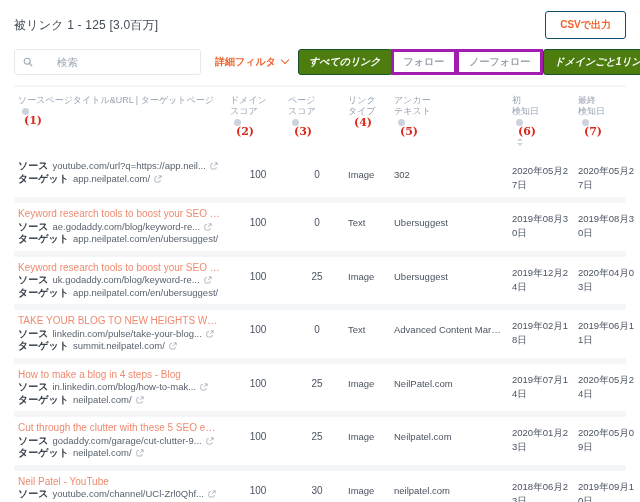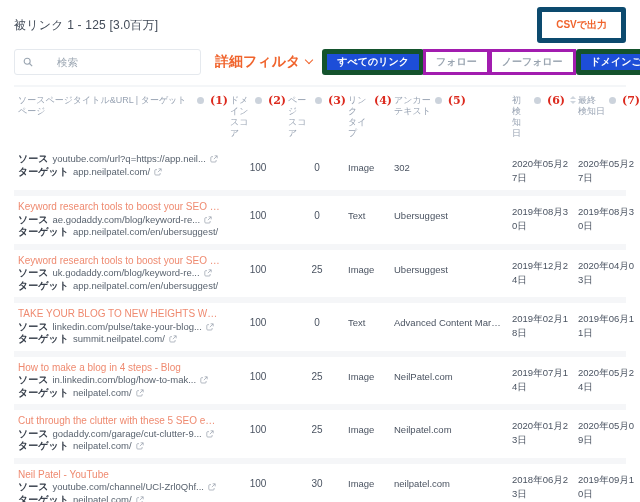--- a/index.html
+++ b/index.html
@@ -3,45 +3,45 @@
 <meta charset="utf-8">
 <style>
   * { margin:0; padding:0; box-sizing:border-box; }
   html,body { background:#ffffff; }
   body { font-family:"Liberation Sans", sans-serif; color:#3e4754; }
   .app { position:relative; width:640px; height:502px; background:#fff; overflow:hidden; padding:10px 14px 0 14px; }
 
   
   .topbar { display:flex; align-items:center; justify-content:space-between; height:30px; }
   .page-title { font-size:12px; color:#424b58; letter-spacing:.2px; }
-  .csv-btn { border:5px solid #0c4a6e; color:#f0642d; background:#fff; border-radius:3px;
+  .csv-btn { border:1px solid #0c4a6e; color:#f0642d; background:#fff; border-radius:3px;
              font-size:10px; font-weight:bold; padding:6px 14px; cursor:pointer; font-family:inherit; }
 
   
   .filterbar { display:flex; align-items:center; margin-top:8px; height:27px; }
   .searchbox { display:flex; align-items:center; width:276px; height:26px; border:1px solid #e5e9ee;
                border-radius:3px; padding:0 8px; background:#fff; }
   .searchbox input { border:none; outline:none; flex:1; font-size:10.5px; color:#424b58; margin-left:24px; font-family:inherit; }
   .searchbox input::placeholder { color:#9aa5b1; }
-  .adv-filter { display:flex; align-items:center; color:#f0642d; font-size:14px; font-weight:bold;
+  .adv-filter { display:flex; align-items:center; color:#f0642d; font-size:10px; font-weight:bold;
                 margin:0 10px 0 14px; cursor:pointer; white-space:nowrap; }
   .caret-down { width:6px; height:6px; border-right:1.5px solid #f0642d; border-bottom:1.5px solid #f0642d;
                 transform:rotate(45deg); margin:-3px 0 0 6px; }
   .btn { height:26px; font-size:10px; font-weight:bold; font-family:inherit; cursor:pointer;
          border-radius:3px; padding:0 10px; white-space:nowrap; }
-  .btn-solid { background:#1d4ed8; border:5px solid #14532d; color:#fff; }
+  .btn-solid { background:#4d7c0f; border:1px solid #14532d; color:#fff;font-style:italic; }
   .btn-ghost { background:#fff; border:3px solid #a21caf; color:#9aa5b1; border-radius:0; margin-left:-1px; }
   .btn-ghost:last-of-type { border-radius:0 3px 3px 0; }
   .domain-btn { margin-left:auto; }
 
   
   .table { margin-top:10px; border-top:2px solid #f4f6f8; }
   .grid-row { display:grid; grid-template-columns:210px 56px 58px 44px 116px 64px 64px; column-gap:2px; }
   .thead { padding:8px 0 9px 4px; }
-  .th { font-size:9px; color:#98a3b3; line-height:11px; display:flex; align-items:flex-start; }
+  .th { font-size:9px; color:#98a3b3; line-height:11px; display:flex; align-items:flex-start;flex-direction:column; }
   .th-label { white-space:pre-line; }
   .info-dot { width:7px; height:7px; border-radius:50%; background:#ccd3dc; display:inline-block;
               margin:2px 0 0 4px; flex:none; cursor:pointer; }
   .annotation { font-family:"DejaVu Serif", serif; font-weight:bold; color:#dc2a1e; font-size:11px;
                 line-height:11px; margin-left:6px; white-space:nowrap; }
   .sort-icon { display:inline-flex; flex-direction:column; margin:1px 0 0 5px; cursor:pointer; }
   .sort-icon i { width:0; height:0; border-left:3px solid transparent; border-right:3px solid transparent; display:block; }
   .sort-up { border-bottom:3px solid #cfd6de; margin-bottom:2px; }
   .sort-dn { border-top:3px solid #cfd6de; }
 

